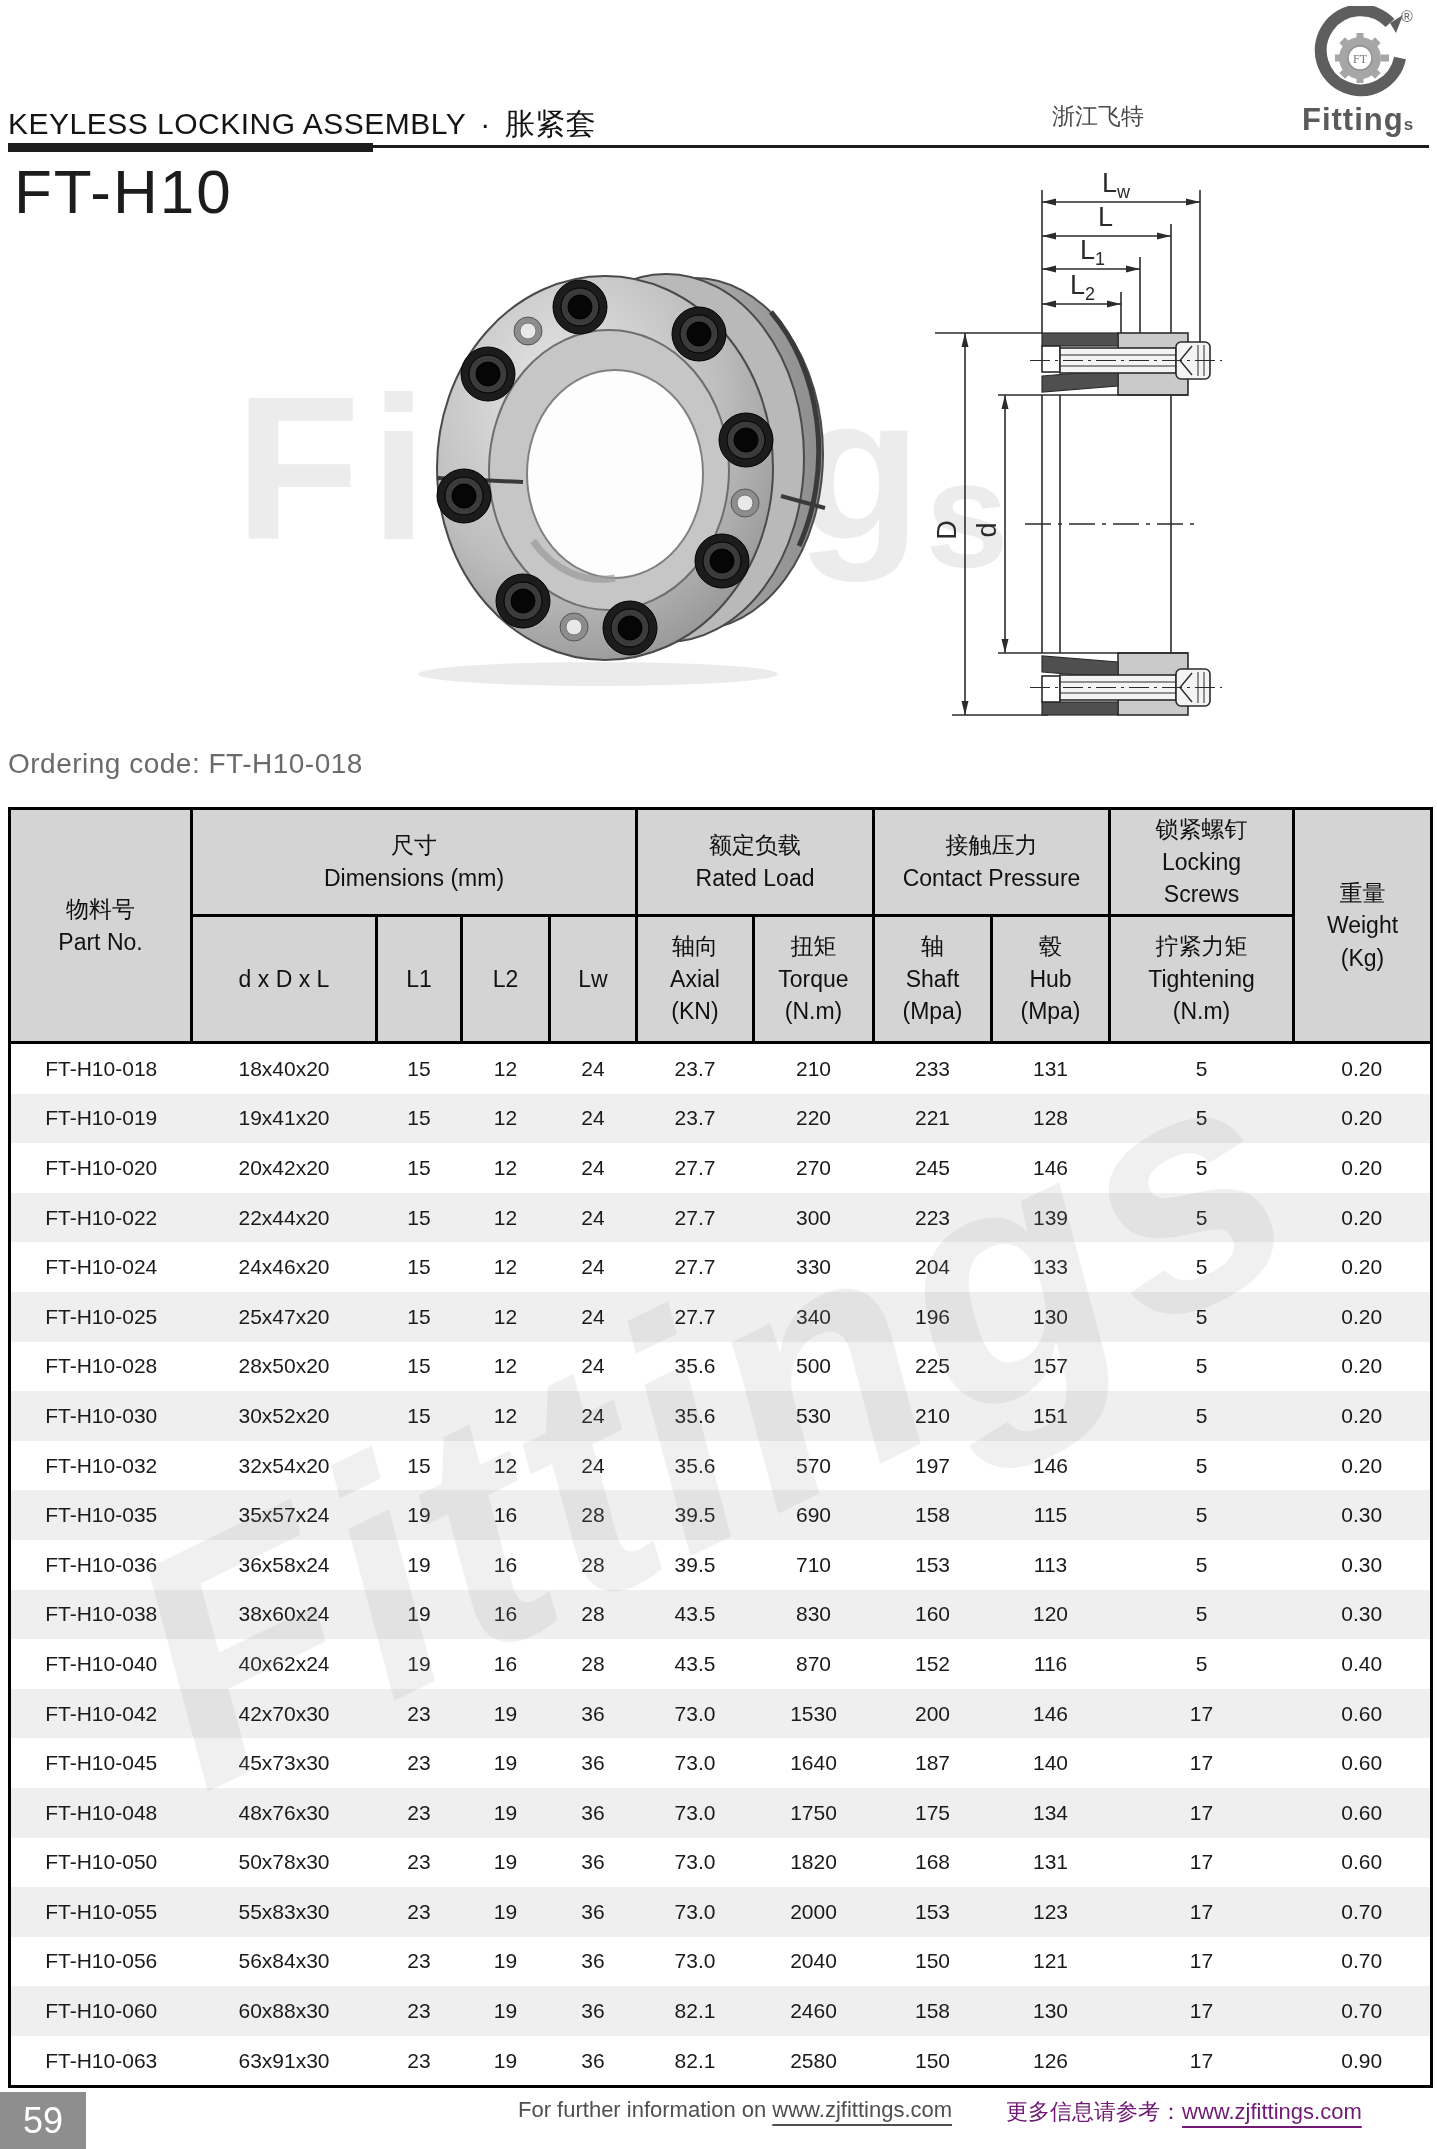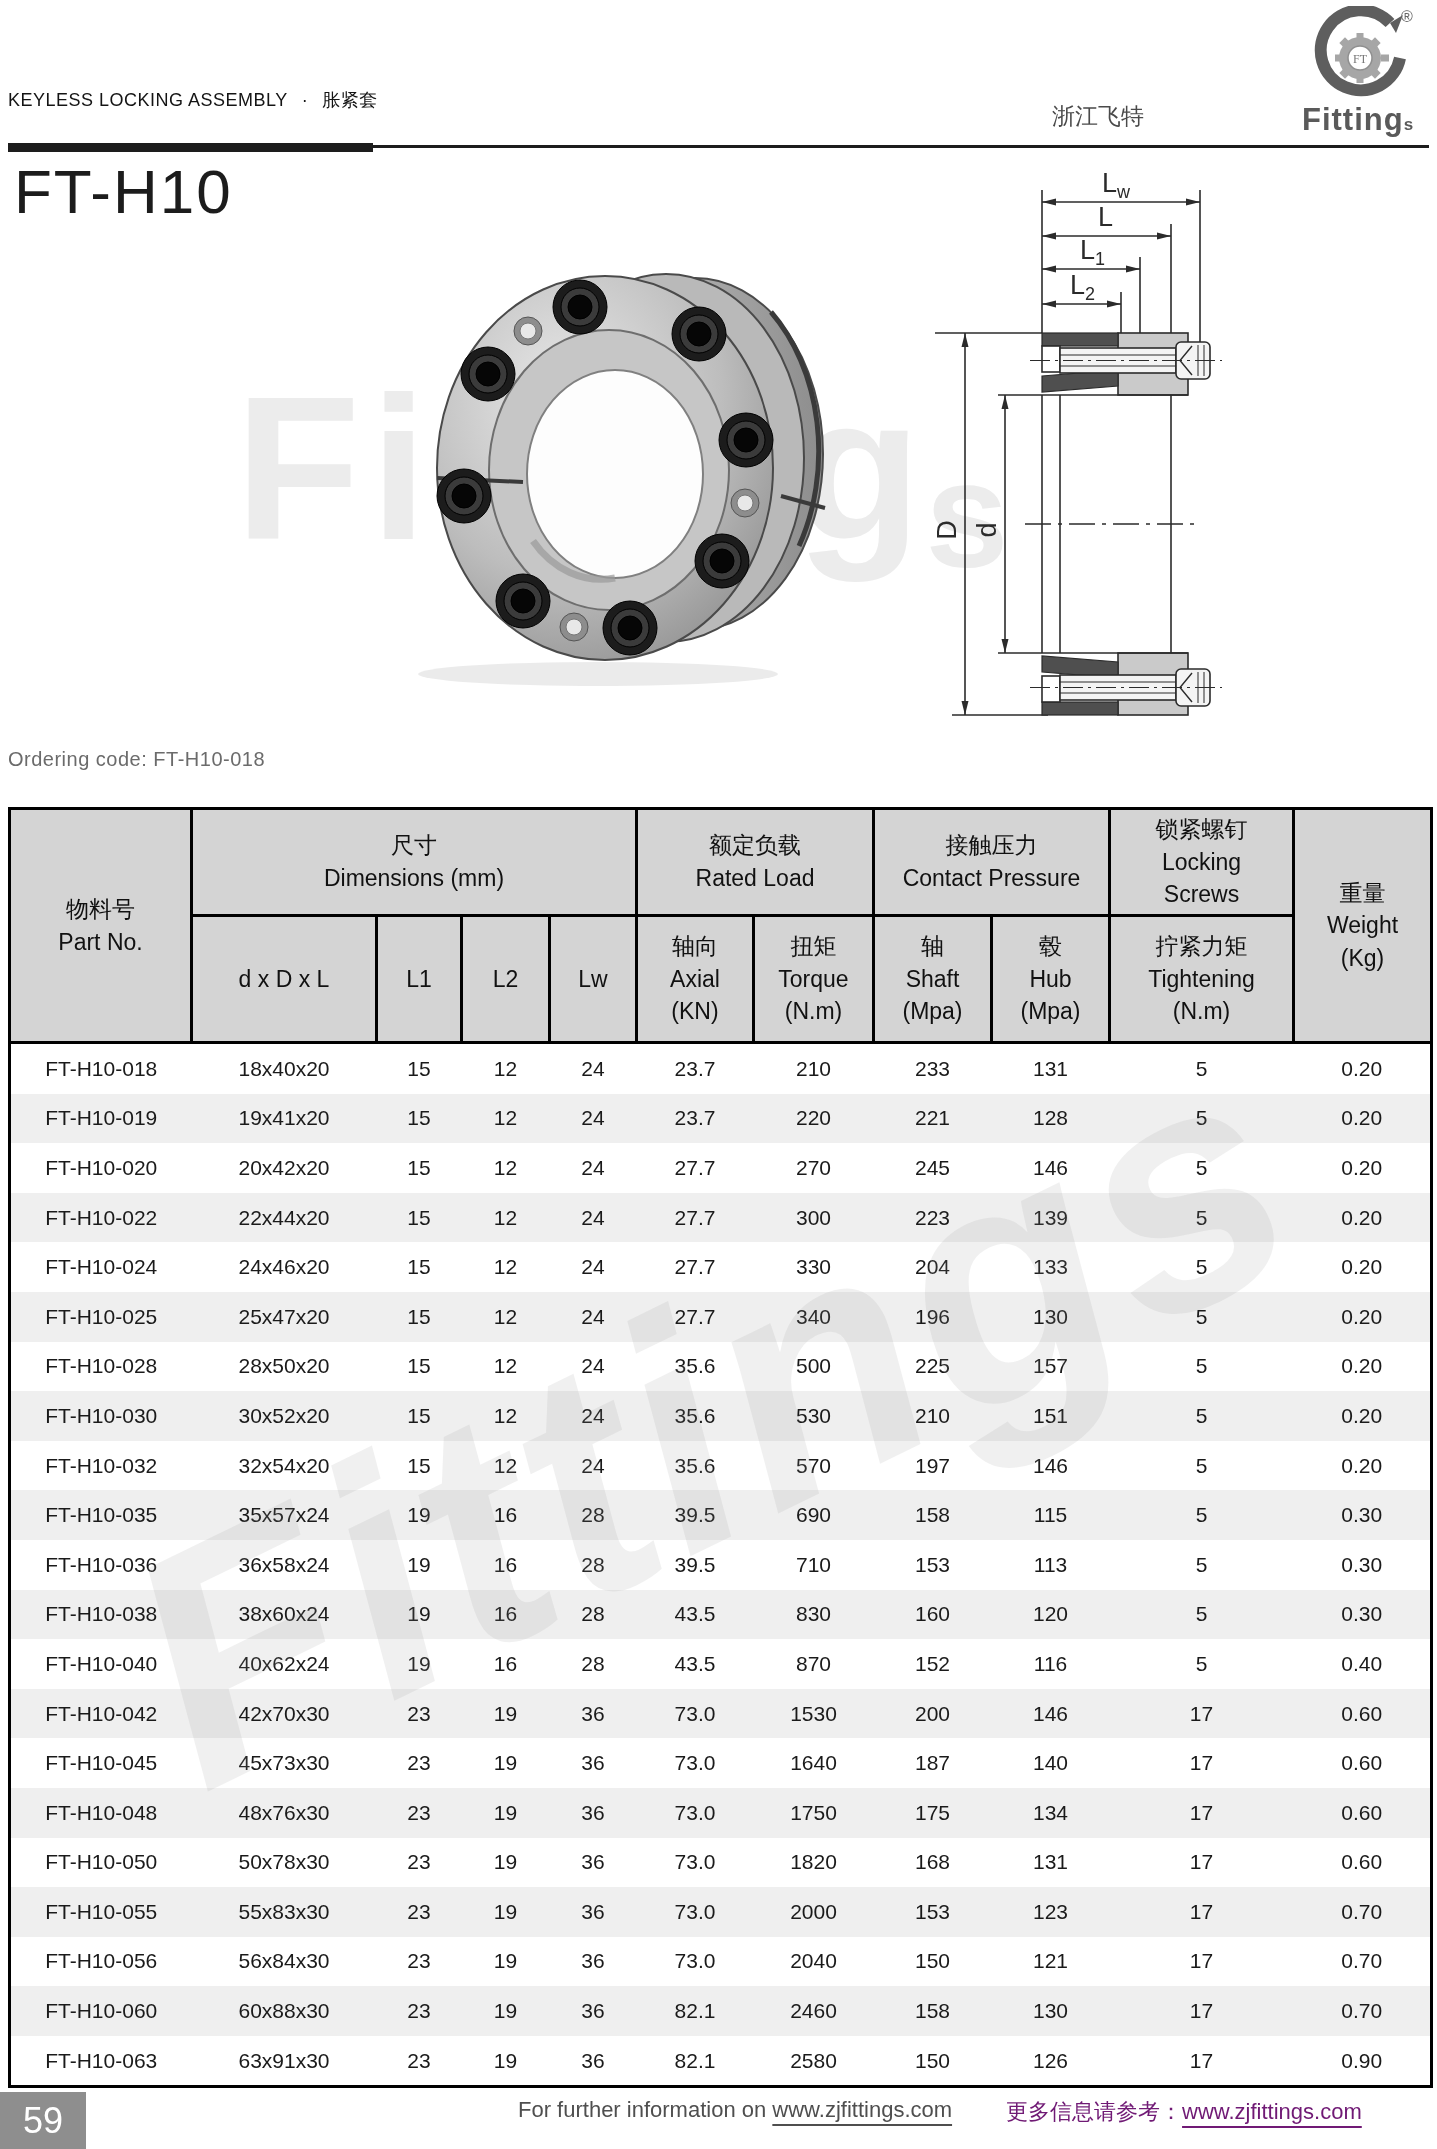--- a/index.html
+++ b/index.html
@@ -1,20 +1,20 @@
 <!DOCTYPE html>
 <html><head>
 <meta charset="utf-8">
 <style>
   html,body{margin:0;padding:0;background:#fff;}
   .page{position:relative;width:1437px;height:2149px;background:#ffffff;overflow:hidden;
         font-family:"Liberation Sans","DejaVu Sans",sans-serif;color:#1a1a1a;}
 
   
-  .hdr-line{position:absolute;left:8px;top:88px;font-size:18px;letter-spacing:.5px;color:#141414;}
+  .hdr-line{position:absolute;left:8px;top:104px;font-size:30px;letter-spacing:.5px;color:#141414;}
   .hdr-line .dot{padding:0 14px;}
   .brand-cn{position:absolute;left:1052px;top:101px;font-size:23px;color:#4a4a4a;}
   .logo-svg{position:absolute;left:1310px;top:6px;}
   .brand-en{position:absolute;left:1302px;top:102px;font-size:31px;font-weight:bold;color:#5a5a5a;letter-spacing:1px;}
   .brand-en .sub{font-size:17px;}
   .rule-thick{position:absolute;left:8px;top:143px;width:365px;height:9px;background:#1d1d1d;}
   .rule-thin{position:absolute;left:373px;top:145px;width:1056px;height:3px;background:#1d1d1d;}
 
   .model-title{position:absolute;left:14px;top:156px;font-size:62px;letter-spacing:2px;color:#1c1c1c;}
 
@@ -22,21 +22,21 @@
   .wm-fig{position:absolute;left:235px;top:350px;z-index:0;font-size:205px;font-weight:bold;
           color:#ececec;letter-spacing:10px;white-space:nowrap;}
   .wm-fig .s{font-size:150px;position:relative;top:28px;left:-6px;}
   .wm-table{position:absolute;left:90px;top:1230px;z-index:3;font-size:330px;font-weight:bold;font-style:italic;
             color:rgba(150,150,150,.14);white-space:nowrap;transform:rotate(-26deg);transform-origin:50% 50%;
             pointer-events:none;letter-spacing:6px;}
 
   .photo-svg{position:absolute;left:383px;top:246px;z-index:1;}
   .diagram-svg{position:absolute;left:930px;top:150px;z-index:1;}
 
-  .ordering{position:absolute;left:8px;top:748px;font-size:20px;color:#6b6b6b;letter-spacing:.5px;}
+  .ordering{position:absolute;left:8px;top:748px;font-size:28px;color:#6b6b6b;letter-spacing:.5px;}
 
   
   .spec-table{position:absolute;left:8px;top:807px;width:1422px;border-collapse:collapse;table-layout:fixed;
               z-index:2;}
   .spec-table,.spec-table th{border:3px solid #000;}
   .spec-table thead th{background:#d4d4d4;font-weight:normal;font-size:23px;line-height:1.42;color:#111;
                        padding:2px 0;vertical-align:middle;}
   .spec-table thead tr.tier1 th{height:100px;}
   .spec-table thead tr.tier2 th{height:120px;}
   .spec-table th.thin-r{border-right:1px solid #000;}

